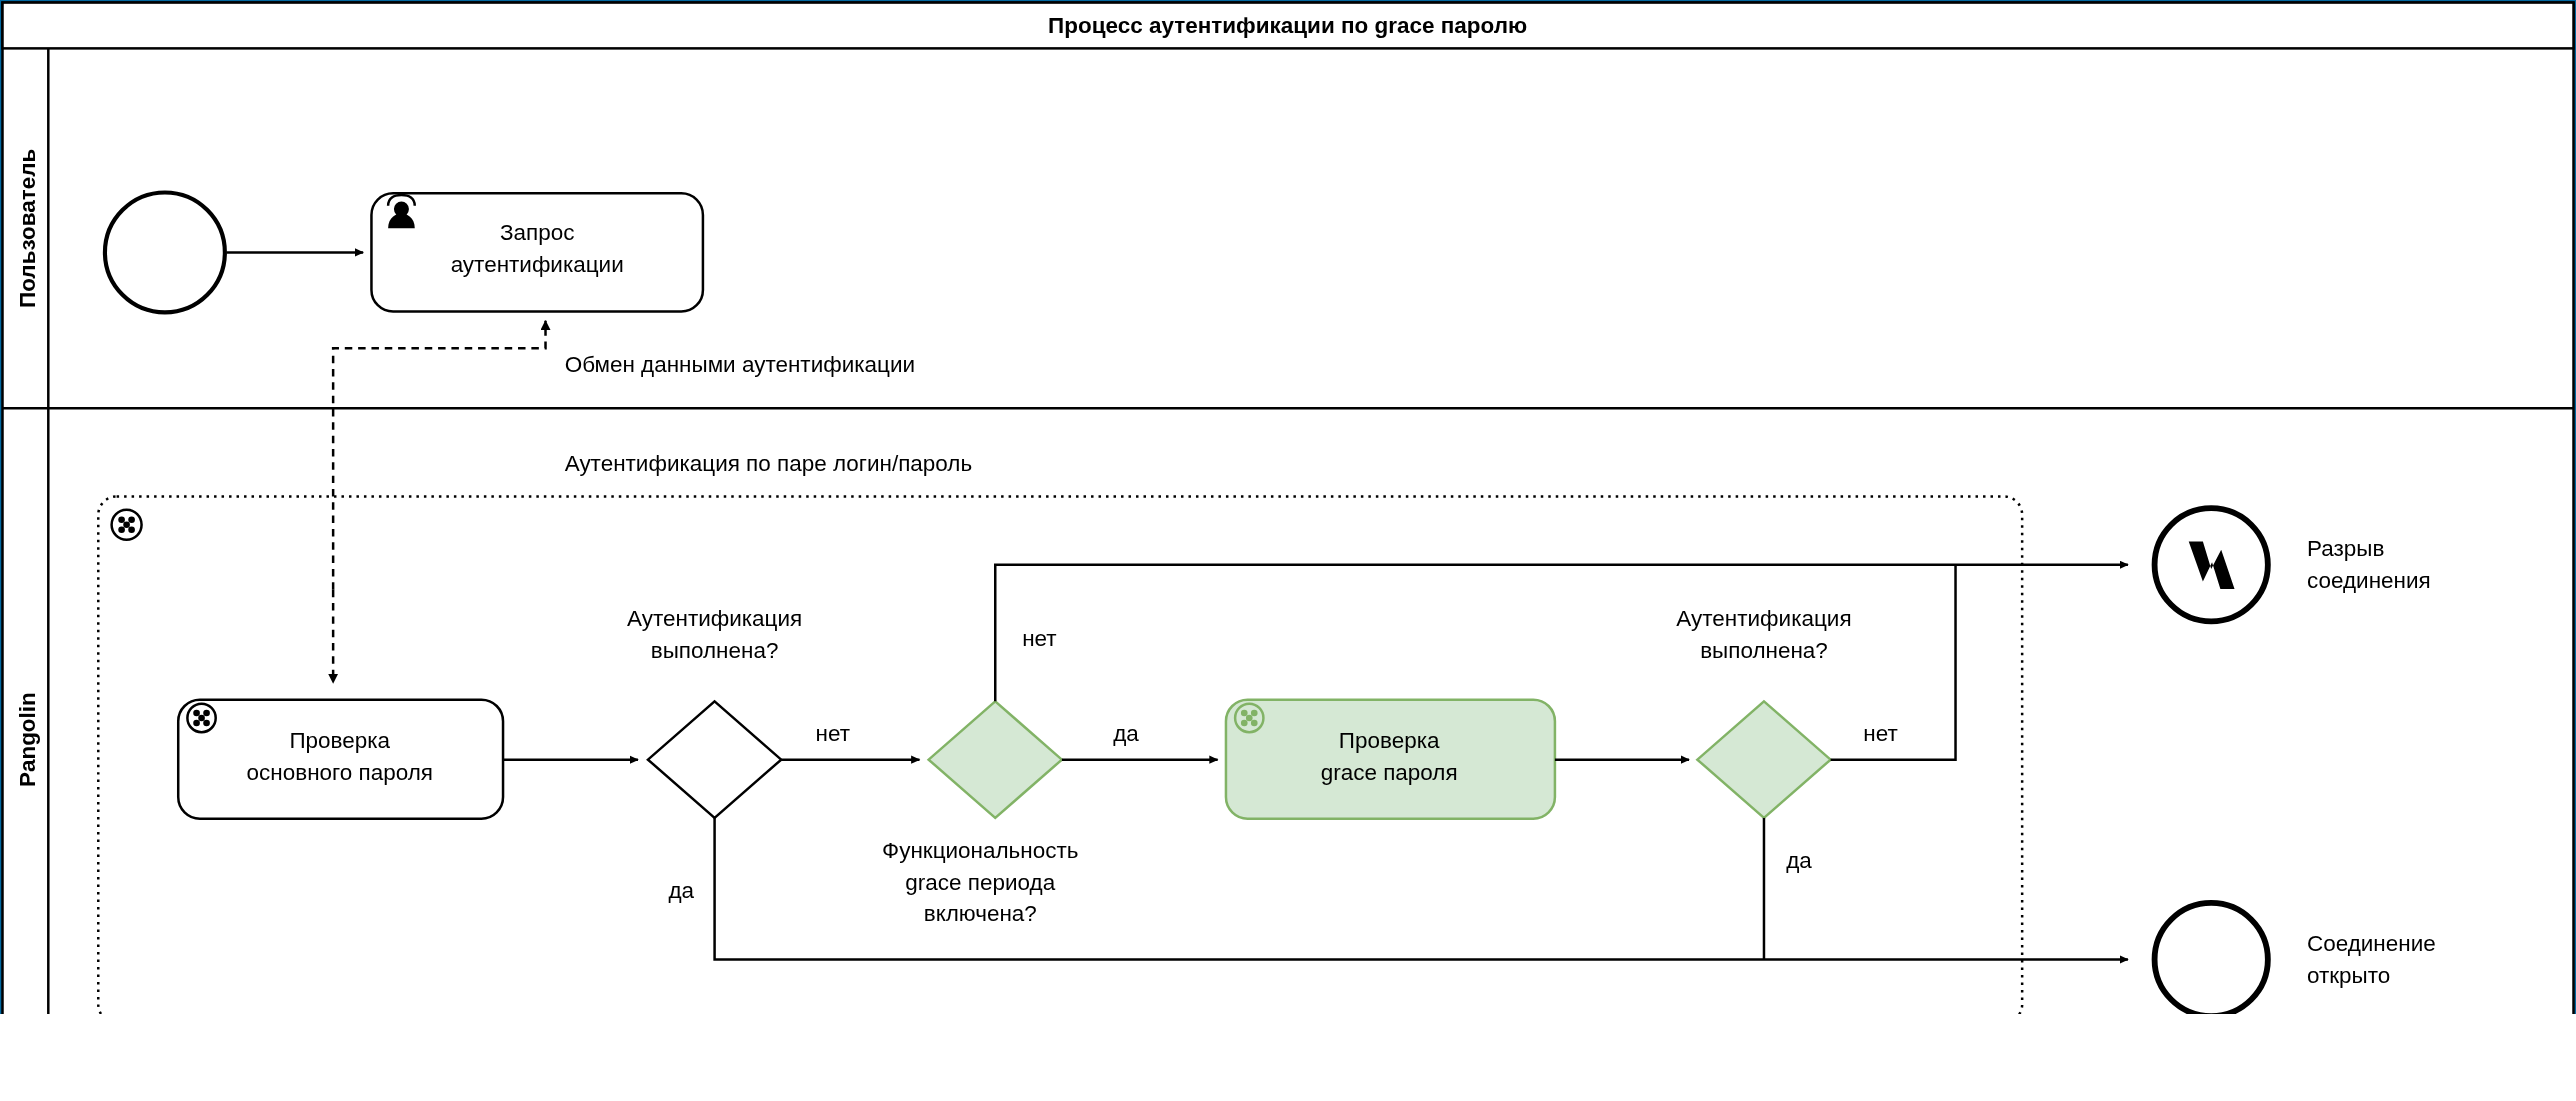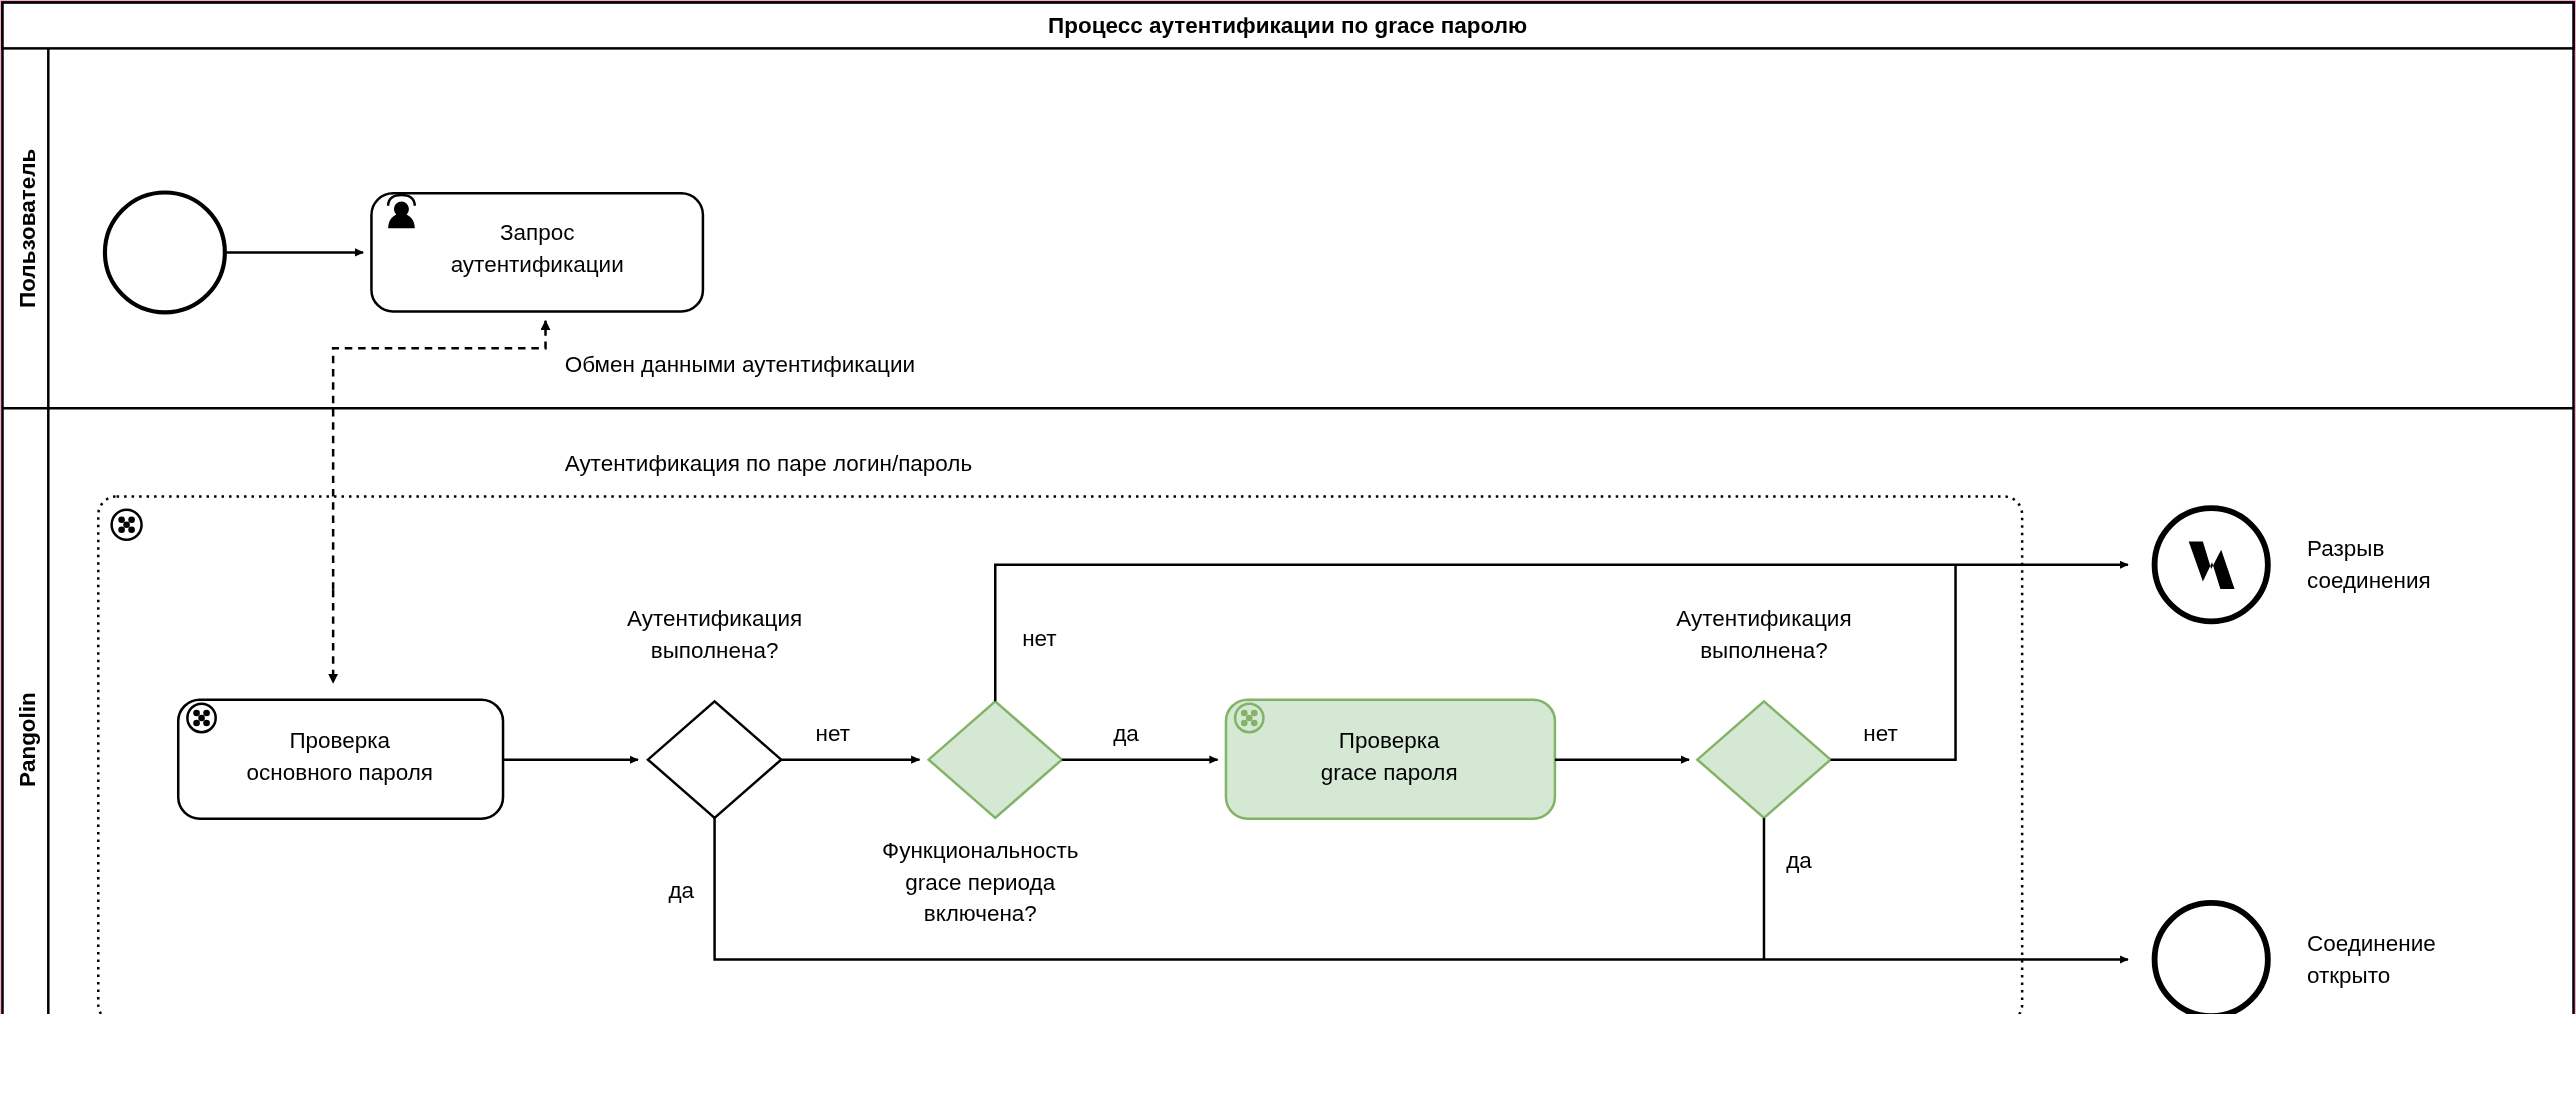--- a/index.html
+++ b/index.html
@@ -7,21 +7,21 @@
     padding: 0;
     background: #ffffff;
   }
   body {
     font-family: "Liberation Sans", sans-serif;
   }
   #canvas {
     position: relative;
     width: 2576px;
     height: 1014px;
-    background: #f9a8d4;
+    background: #0369a1;
     overflow: hidden;
   }
   svg.diagram {
     position: absolute;
     left: 0;
     top: 0;
     width: 2576px;
     height: 1102px;
   }
   .lbl {

